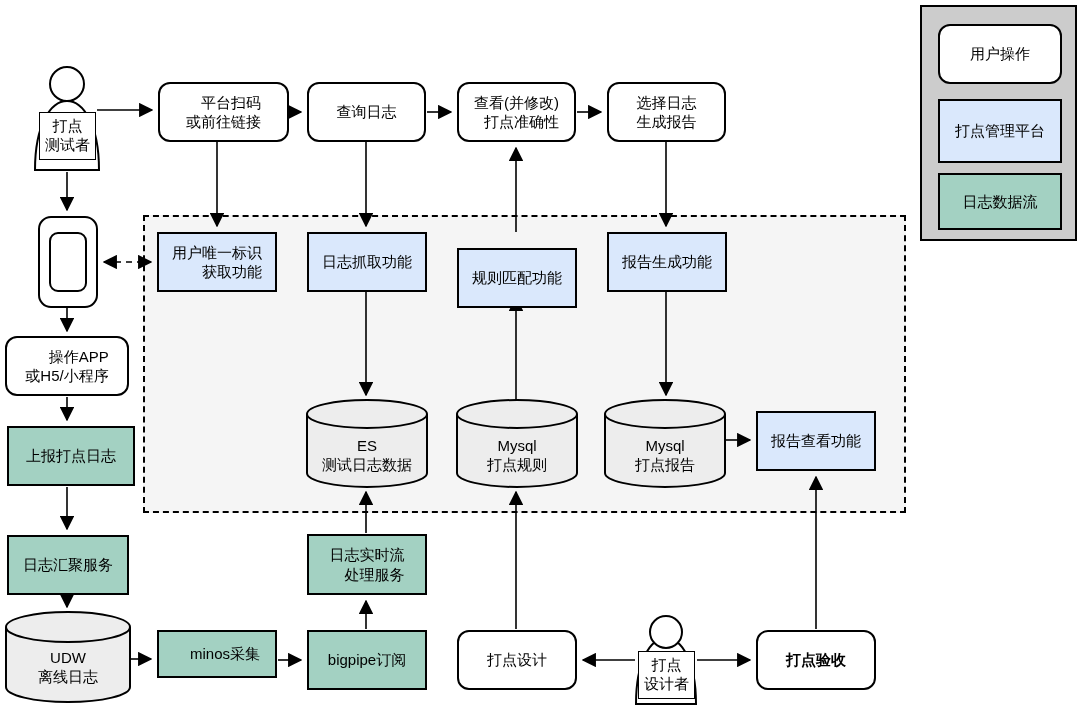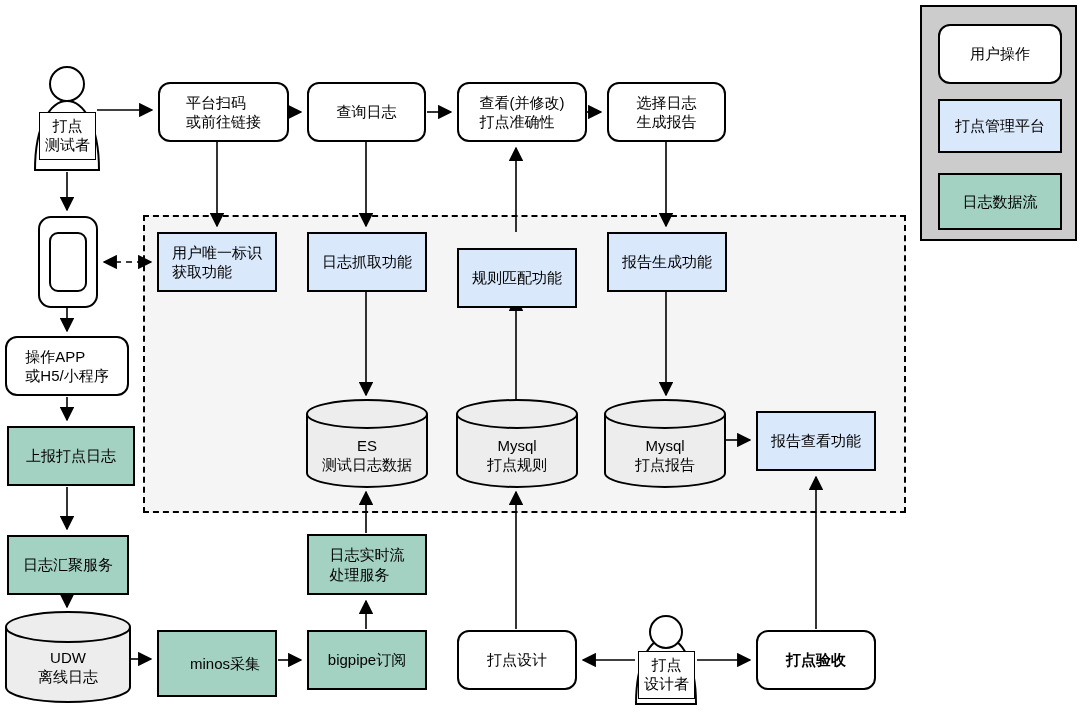--- a/index.html
+++ b/index.html
@@ -18,21 +18,21 @@
     width: 1080px;
     height: 715px;
     background: #fff;
     overflow: hidden;
   }
   .node {
     position: absolute;
     display: flex;
     align-items: center;
     justify-content: center;
-    text-align: left;
+    text-align: right;
     white-space: pre-line;
     font-size: 15px;
     line-height: 1.3;
     box-sizing: border-box;
     z-index: 3;
   }
   .rounded {
     background: var(--user-action-fill);
     border: 2px solid var(--stroke);
     border-radius: 12px;
@@ -115,21 +115,21 @@
 </style>
 </head>
 <body>
 
 <div class="canvas">
 
   <div class="container-dashed"></div>
 
   <div class="legend">
     <div class="node rounded" style="left:16px;top:17px;width:124px;height:60px;">用户操作</div>
-    <div class="node rect-blue" style="left:16px;top:92px;width:124px;height:54px;">打点管理平台</div>
+    <div class="node rect-blue" style="left:16px;top:92px;width:124px;height:64px;">打点管理平台</div>
     <div class="node rect-green" style="left:16px;top:166px;width:124px;height:57px;">日志数据流</div>
   </div>
 
   <svg class="overlay" width="1080" height="715">
     <defs>
       <marker id="arrow" viewBox="0 0 10 10" refX="9" refY="5" markerWidth="9" markerHeight="9" orient="auto-start-reverse">
         <path d="M0,0 L10,5 L0,10 z" fill="#000"></path>
       </marker>
     </defs>
 
@@ -195,21 +195,21 @@
   <div class="person-label" style="left:638px;top:651px;width:57px;height:48px;">打点
 设计者</div>
 
   <div class="phone-outer">
     <div class="phone-inner"></div>
   </div>
 
   <div class="node rounded" style="left:158px;top:82px;width:131px;height:60px;">平台扫码
 或前往链接</div>
   <div class="node rounded" style="left:307px;top:82px;width:119px;height:60px;">查询日志</div>
-  <div class="node rounded" style="left:457px;top:82px;width:130px;height:60px;">查看(并修改)
+  <div class="node rounded" style="left:457px;top:82px;width:119px;height:60px;">查看(并修改)
 打点准确性</div>
   <div class="node rounded" style="left:607px;top:82px;width:119px;height:60px;">选择日志
 生成报告</div>
 
   <div class="node rect-blue" style="left:157px;top:232px;width:120px;height:60px;">用户唯一标识
 获取功能</div>
   <div class="node rect-blue" style="left:307px;top:232px;width:120px;height:60px;">日志抓取功能</div>
   <div class="node rect-blue" style="left:457px;top:248px;width:120px;height:60px;">规则匹配功能</div>
   <div class="node rect-blue" style="left:756px;top:411px;width:120px;height:60px;">报告查看功能</div>
   <div class="node rect-blue" style="left:607px;top:232px;width:120px;height:60px;">报告生成功能</div>
@@ -221,20 +221,20 @@
   <div class="cyl-label" style="left:605px;top:430px;width:120px;height:52px;">Mysql
 打点报告</div>
   <div class="cyl-label" style="left:6px;top:642px;width:124px;height:52px;">UDW
 离线日志</div>
 
   <div class="node rounded" style="left:5px;top:336px;width:124px;height:60px;">操作APP
 或H5/小程序</div>
   <div class="node rect-green" style="left:7px;top:426px;width:128px;height:60px;">上报打点日志</div>
   <div class="node rect-green" style="left:7px;top:535px;width:122px;height:60px;">日志汇聚服务</div>
 
-  <div class="node rect-green" style="left:157px;top:630px;width:120px;height:67px;padding-left:16px;">minos采集</div>
+  <div class="node rect-green" style="left:157px;top:630px;width:120px;height:48px;padding-left:16px;">minos采集</div>
   <div class="node rect-green" style="left:307px;top:630px;width:120px;height:60px;">bigpipe订阅</div>
   <div class="node rect-green" style="left:307px;top:534px;width:120px;height:61px;">日志实时流
 处理服务</div>
   <div class="node rounded" style="left:457px;top:630px;width:120px;height:60px;">打点设计</div>
   <div class="node rounded" style="left:756px;top:630px;width:120px;height:60px;font-weight:bold;">打点验收</div>
 
 </div>
 
 </body></html>

